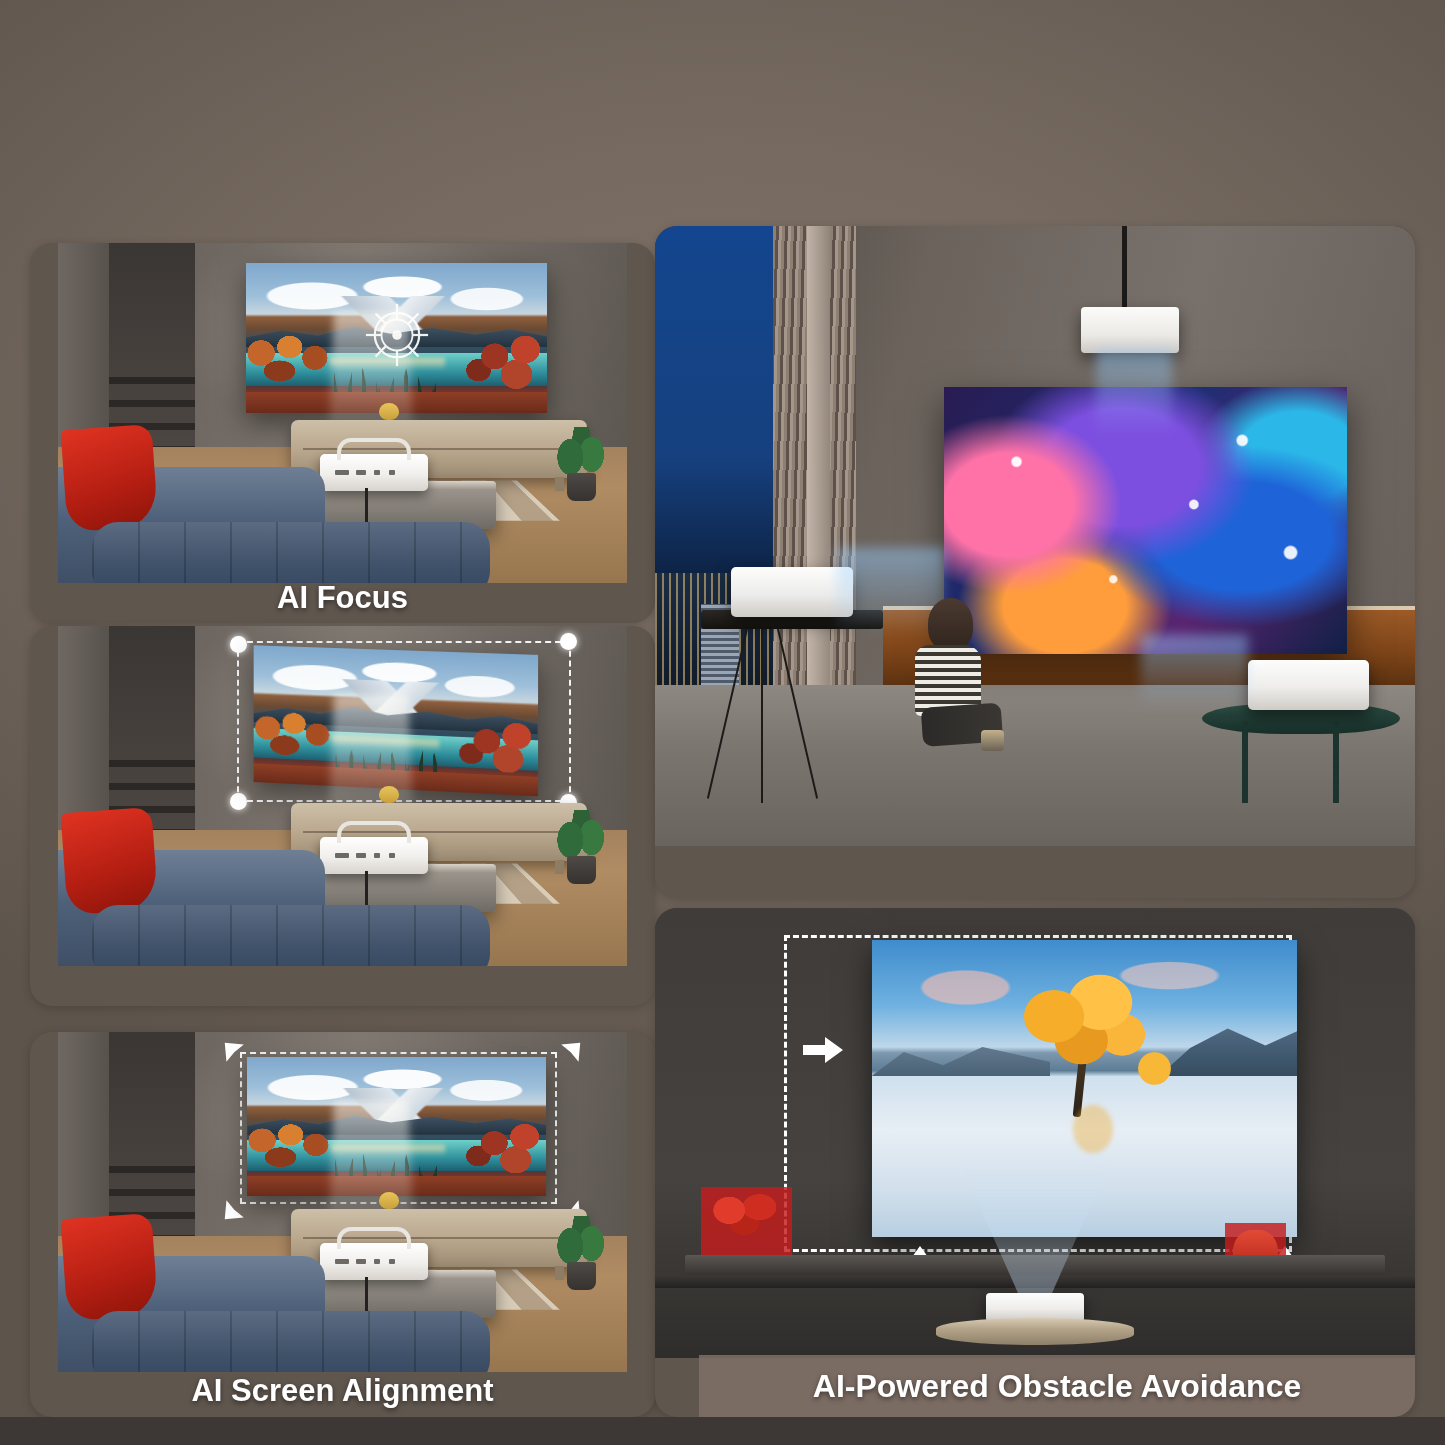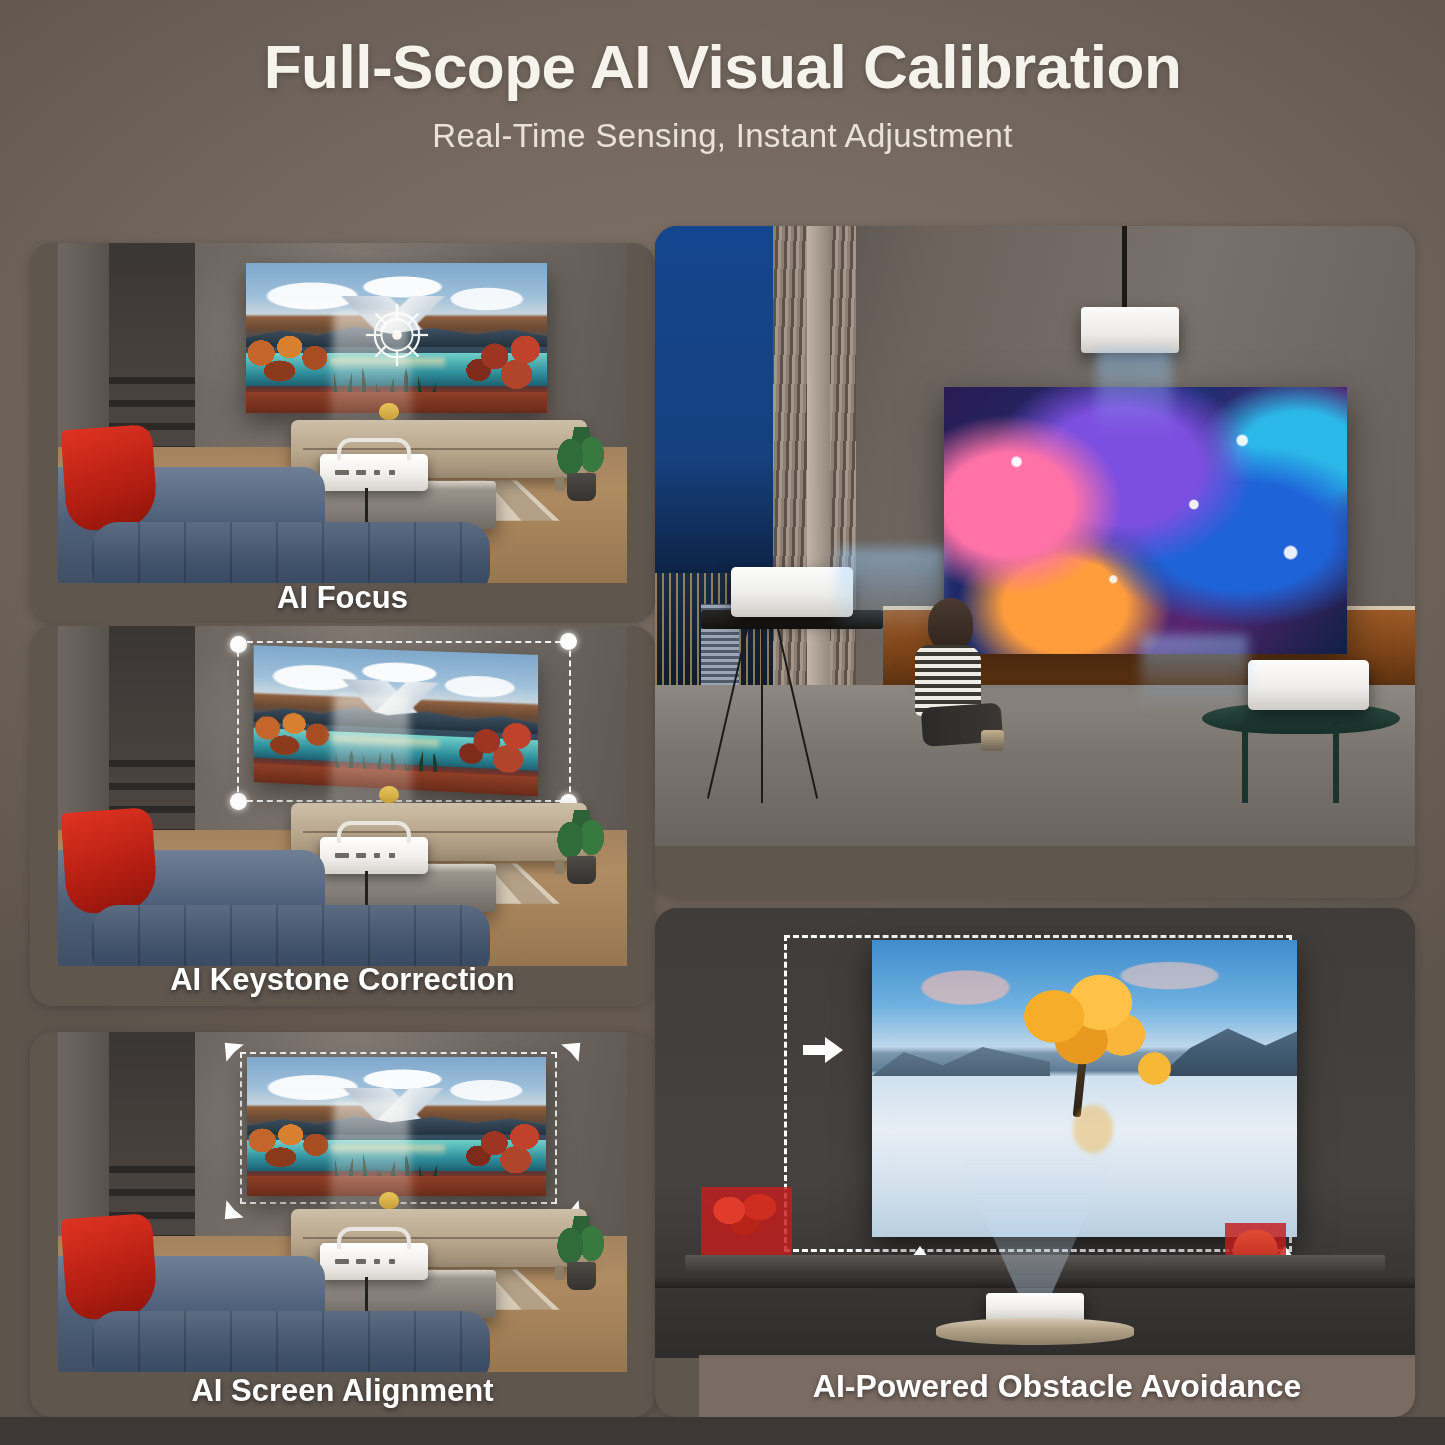--- a/index.html
+++ b/index.html
@@ -443,24 +443,20 @@
     filter:blur(5px);
     clip-path:polygon(42% 100%,58% 100%,100% 0,0 0);
   }
   .arrow-white{position:absolute;}
 </style>
 </head>
 <body>
 
 <div class="page">
 
-  <div class="header">
-    <h1 class="title">Full-Scope AI Visual Calibration</h1>
-    <p class="subtitle">Real-Time Sensing, Instant Adjustment</p>
-  </div>
 
   <div class="card" id="card-focus">
     <div class="photo">
       <div class="room">
         <div class="wall"></div>
         <div class="wall-glow"></div>
         <div class="stairs">
           <div class="stair-step" style="top:58%"></div>
           <div class="stair-step" style="top:68%"></div>
           <div class="stair-step" style="top:78%"></div>
@@ -579,21 +575,20 @@
         <div class="cable"></div>
         <div class="sofa"></div>
         <div class="throw"></div>
         <div class="ottoman"></div>
         <div class="plant">
           <div class="leaves"></div>
             <div class="pot"></div>
         </div>
       </div>
     </div>
-    <div class="caption">AI Keystone Correction</div>
   </div>
 
   <div class="card" id="card-align">
     <div class="photo">
       <div class="room">
         <div class="wall"></div>
           <div class="wall-glow"></div>
         <div class="stairs">
           <div class="stair-step" style="top:58%"></div>
           <div class="stair-step" style="top:68%"></div>

